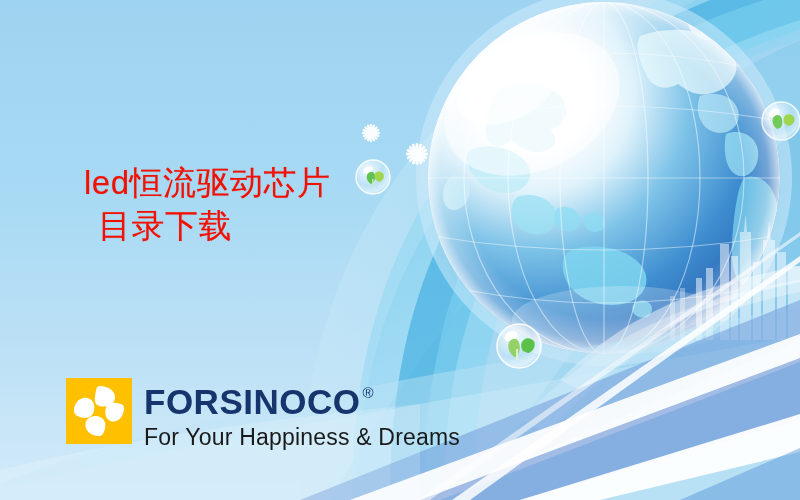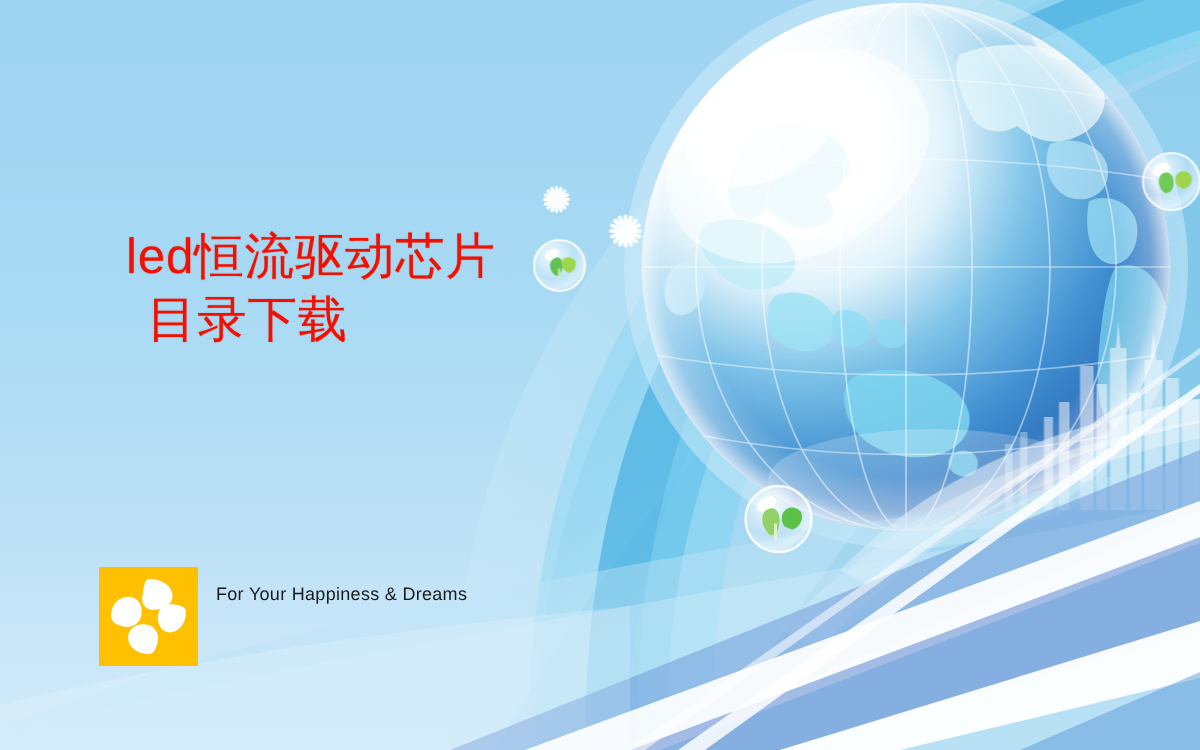--- a/index.html
+++ b/index.html
@@ -20,21 +20,21 @@
     top: 0; left: 0;
     width: 800px;
     height: 500px;
     pointer-events: none;
   }
 
   
   #headline {
     position: absolute;
     left: 84px;
-    top: 150px;
+    top: 162px;
     z-index: 40;
     line-height: 1.30;
     letter-spacing: 0.5px;
   }
   #headline .hl-line {
     display: block;
     color: #f21000;
     font-size: 33px;
     font-family: "Liberation Sans", "DejaVu Sans", sans-serif;
     font-weight: 400;
@@ -79,21 +79,21 @@
     font-size: 15px;
     line-height: 1;
     margin-left: 2px;
     margin-top: 1px;
     color: #16356d;
     font-weight: normal;
   }
   #logo-tagline {
     margin-top: 5px;
     color: #1a1a1a;
-    font-size: 12px;
+    font-size: 23px;
     font-weight: normal;
     letter-spacing: 0.2px;
     font-family: "Liberation Sans", sans-serif;
   }
 </style>
 </head>
 <body>
 
 <div id="banner">
 
@@ -333,17 +333,21 @@
           <path d="M 58 30 C 58 38.5 52 44.5 46 43.5 C 41 42.7 38.5 37 39.5 31.5
                    C 40.4 26.5 45 24 50.5 25 C 55 25.8 58 26.5 58 30 Z"></path>
           <path d="M 8 32.5 C 8 24 15 18.5 21.5 20 C 27 21.2 29.5 27 28 33
                    C 26.6 38.6 21 41 15.5 39.5 C 10.5 38.2 8 36 8 32.5 Z"></path>
           <path d="M 33 58 C 24.5 58 18.5 52 19.5 45.5 C 20.4 40 26.5 37 32.5 38.5
                    C 38 39.9 40.5 45 39 50.5 C 37.7 55.3 36.5 58 33 58 Z"></path>
         </g>
       </svg>
     </div>
     <div id="logo-text">
+      <div id="logo-wordmark">
+        <span>FORSINOCO</span>
+        <span id="logo-reg">®</span>
+      </div>
       <div id="logo-tagline">For Your Happiness &amp; Dreams</div>
     </div>
   </div>
 
 </div>
 
 </body></html>

